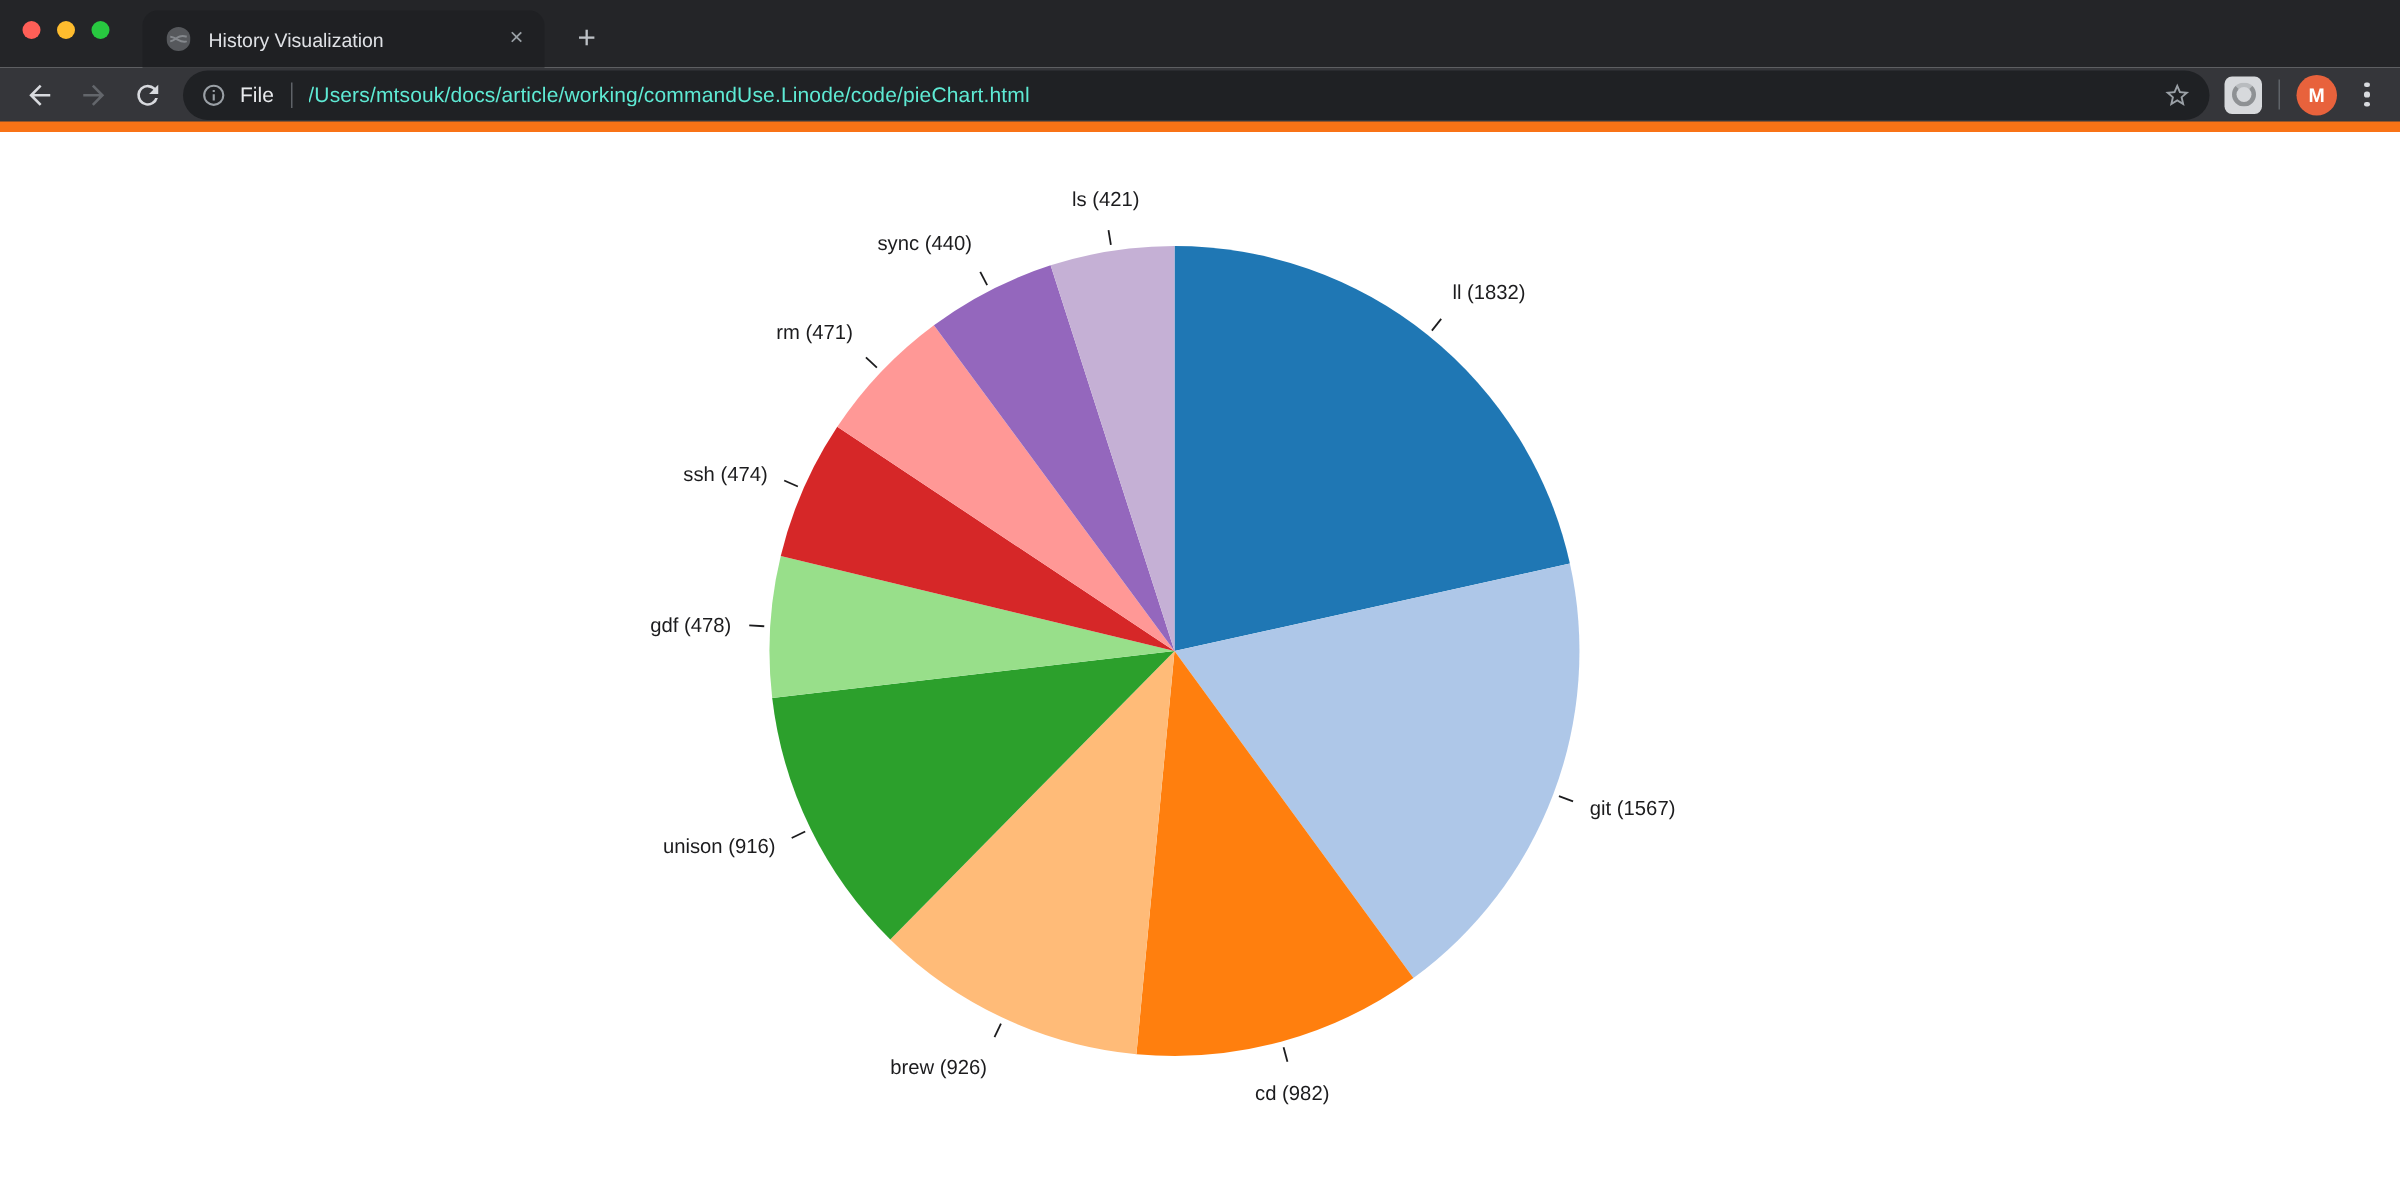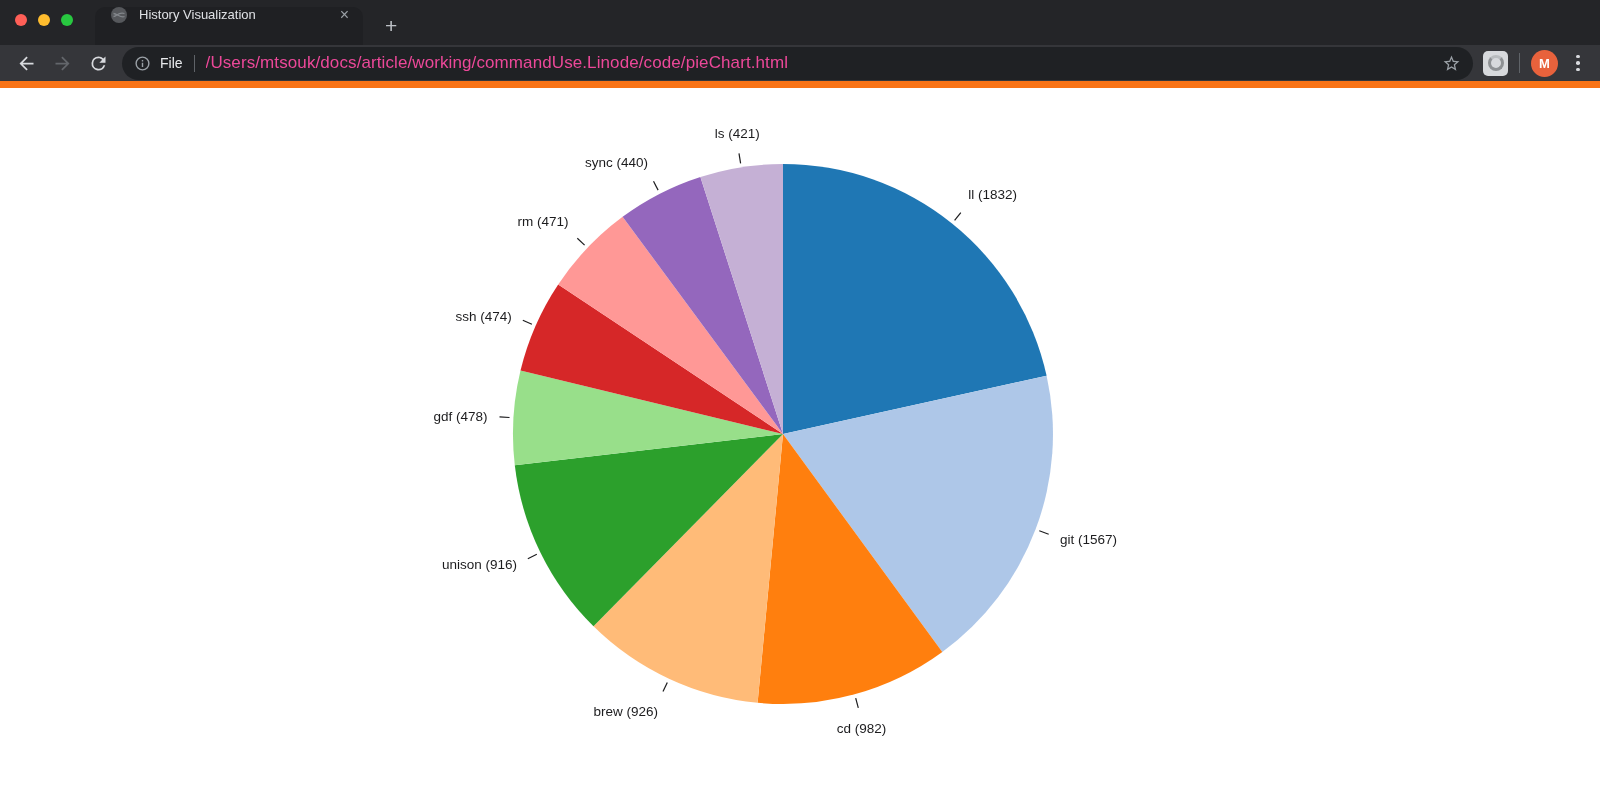--- a/index.html
+++ b/index.html
@@ -4,40 +4,40 @@
 <style>
   * { margin:0; padding:0; box-sizing:border-box; }
   html,body { width:1600px; height:793px; overflow:hidden;
     font-family:"Liberation Sans", sans-serif; background:#fff; }
 
   
   .tabstrip { height:45px; background:#242528; display:flex; align-items:flex-end; position:relative; }
   .traffic { position:absolute; left:15px; top:14px; display:flex; gap:11px; }
   .light { width:12px; height:12px; border-radius:50%; display:inline-block; }
   .tab { width:268px; height:38px; margin-left:95px; background:#1f2023;
-    border-radius:10px 10px 0 0; display:flex; align-items:flex-start; padding:0 10px; }
+    border-radius:10px 10px 0 0; display:flex; align-items:center; padding:0 10px; }
   .favicon { width:16px; height:16px; margin:0 12px 0 6px; opacity:.9; flex:none; display:flex; }
   .tab-title { color:#dfe1e5; font-size:13px; flex:1; white-space:nowrap; overflow:hidden; }
   .tab-close { color:#9aa0a6; font-size:16px; line-height:16px; padding:0 4px; cursor:default; }
   .newtab { color:#bdc1c6; font-size:21px; font-weight:300; line-height:21px;
     margin:0 0 9px 16px; padding:0 6px; }
 
   
   .toolbar { height:43px; background:#35363a; display:flex; align-items:center;
     padding:0 8px; border-bottom:7px solid #f97316; }
   .nav-btn { background:none; border:none; width:36px; height:36px; display:flex;
     align-items:center; justify-content:center; flex:none; }
   .nav-btn svg { width:21px; height:21px; fill:#d8dade; }
   .nav-btn.disabled svg { fill:#63666b; }
   .omnibox { flex:1; height:33px; background:#1f2124; border-radius:17px; margin:0 10px 0 6px;
     display:flex; align-items:center; padding:0 12px; min-width:0; }
   .info-ic svg { width:17px; height:17px; fill:#9aa0a6; display:block; }
   .scheme { color:#e8eaed; font-size:14px; margin-left:9px; }
   .vdiv { width:1px; height:17px; background:#5f6368; margin:0 11px; }
-  .url { color:#ec4899; font-size:17px; white-space:nowrap; overflow:hidden;
+  .url { color:#5eead4; font-size:14px; white-space:nowrap; overflow:hidden;
     text-overflow:ellipsis; flex:1; letter-spacing:.1px; }
   .star svg { width:19px; height:19px; fill:#9aa0a6; display:block; }
   .ext { width:25px; height:25px; border-radius:5px; background:#d7d9dc; flex:none;
     display:flex; align-items:center; justify-content:center; }
   .ext-inner { width:16px; height:16px; border-radius:50%; border:3px solid #8e9194;
     border-top-color:#b9bcbf; display:block; }
   .tdiv { width:1px; height:20px; background:#5f6368; margin:0 11px; flex:none; }
   .avatar { width:27px; height:27px; border-radius:50%; color:#fff; font-size:13px;
     font-weight:bold; display:flex; align-items:center; justify-content:center; flex:none; }
   .kebab { width:28px; height:30px; display:flex; flex-direction:column; gap:3px;

